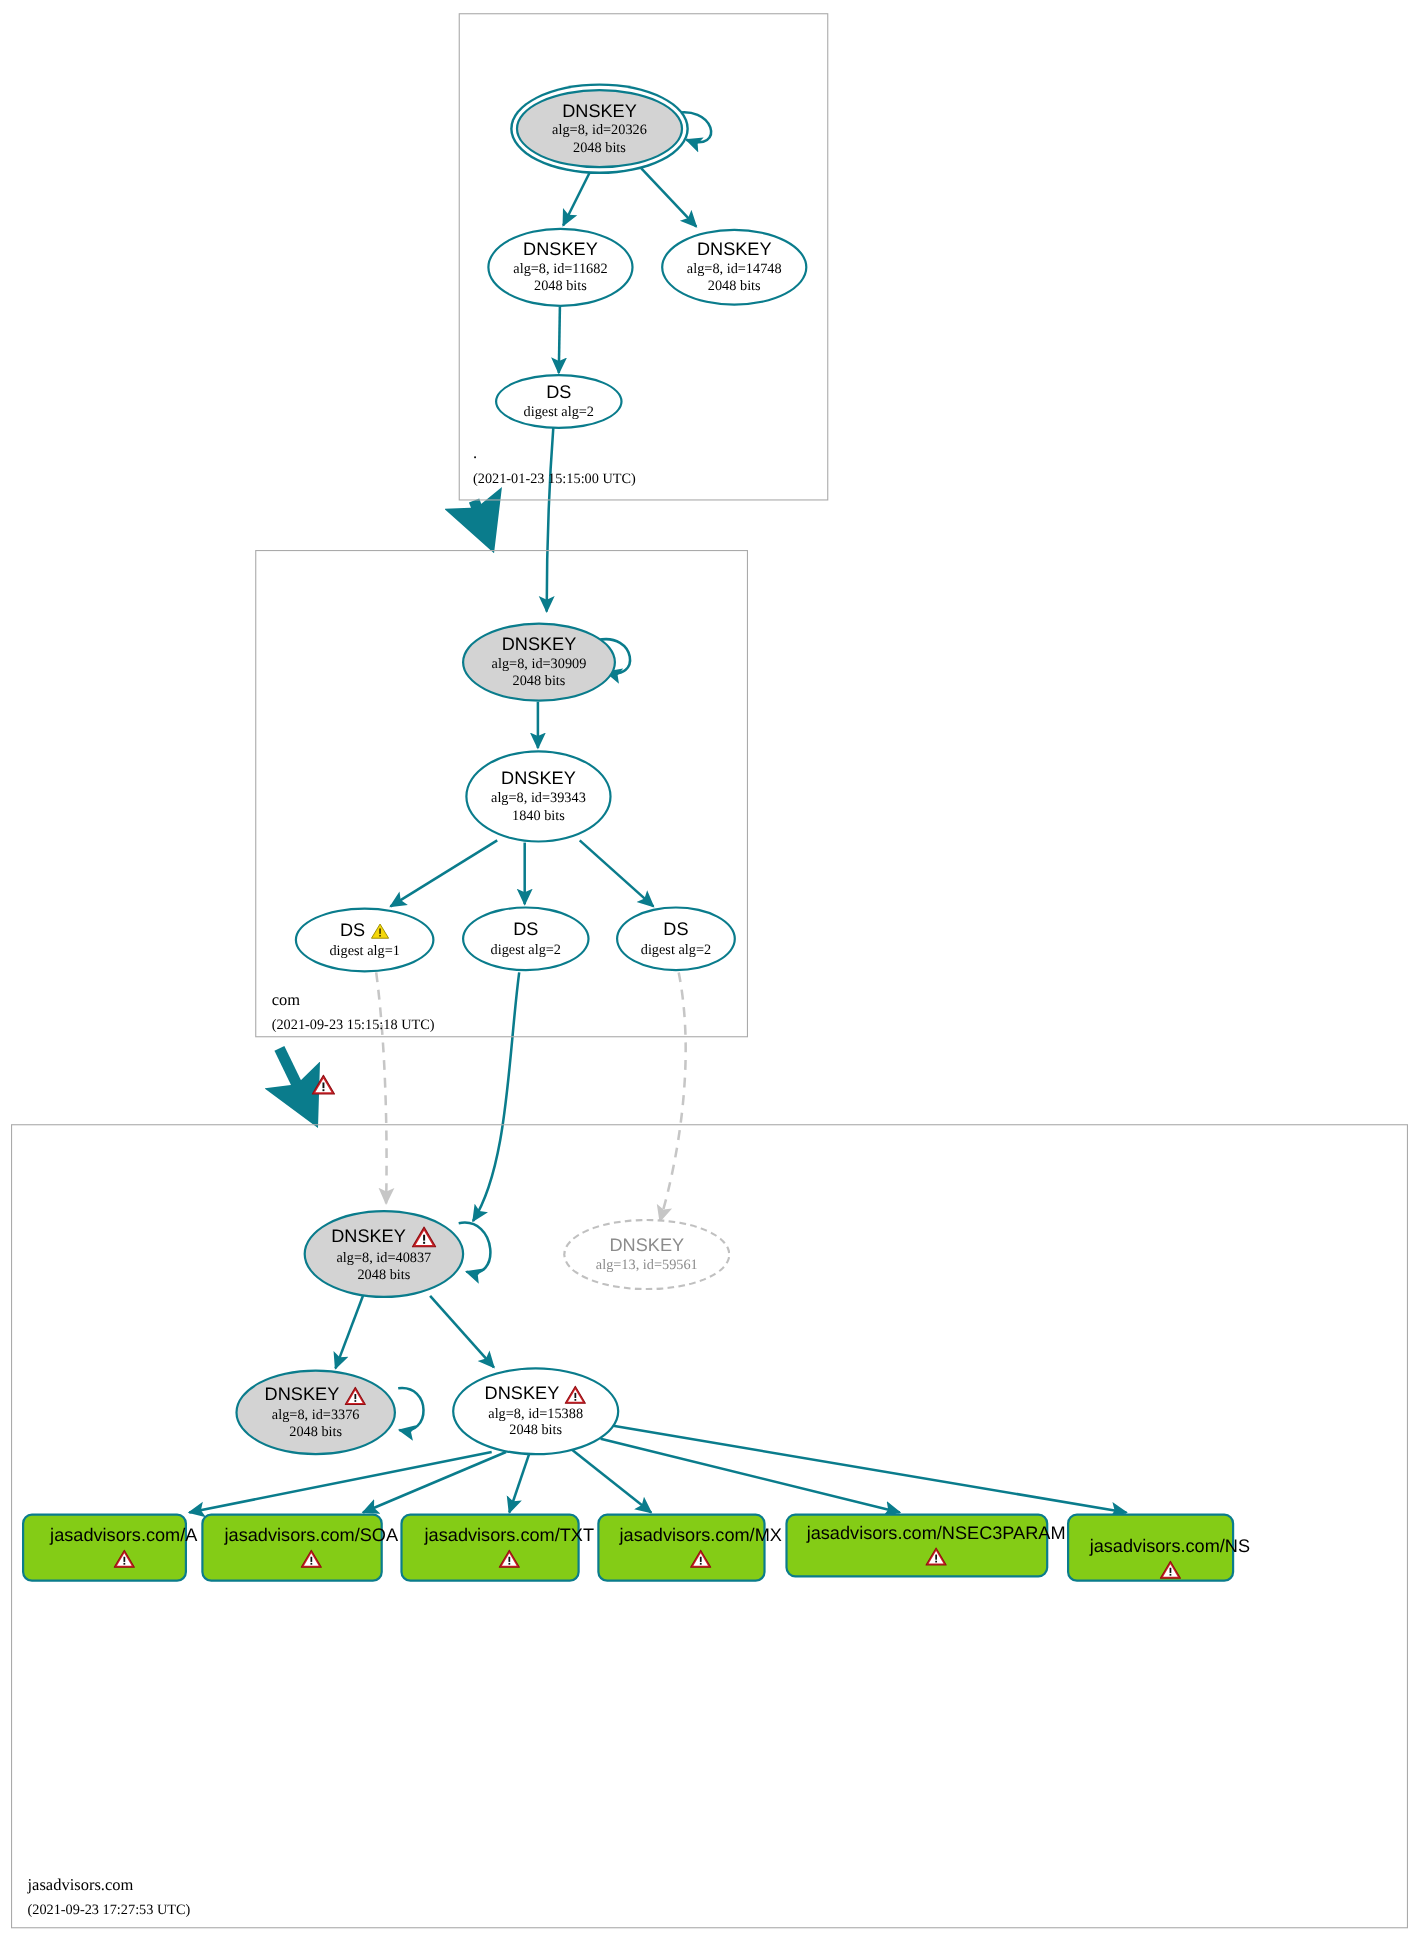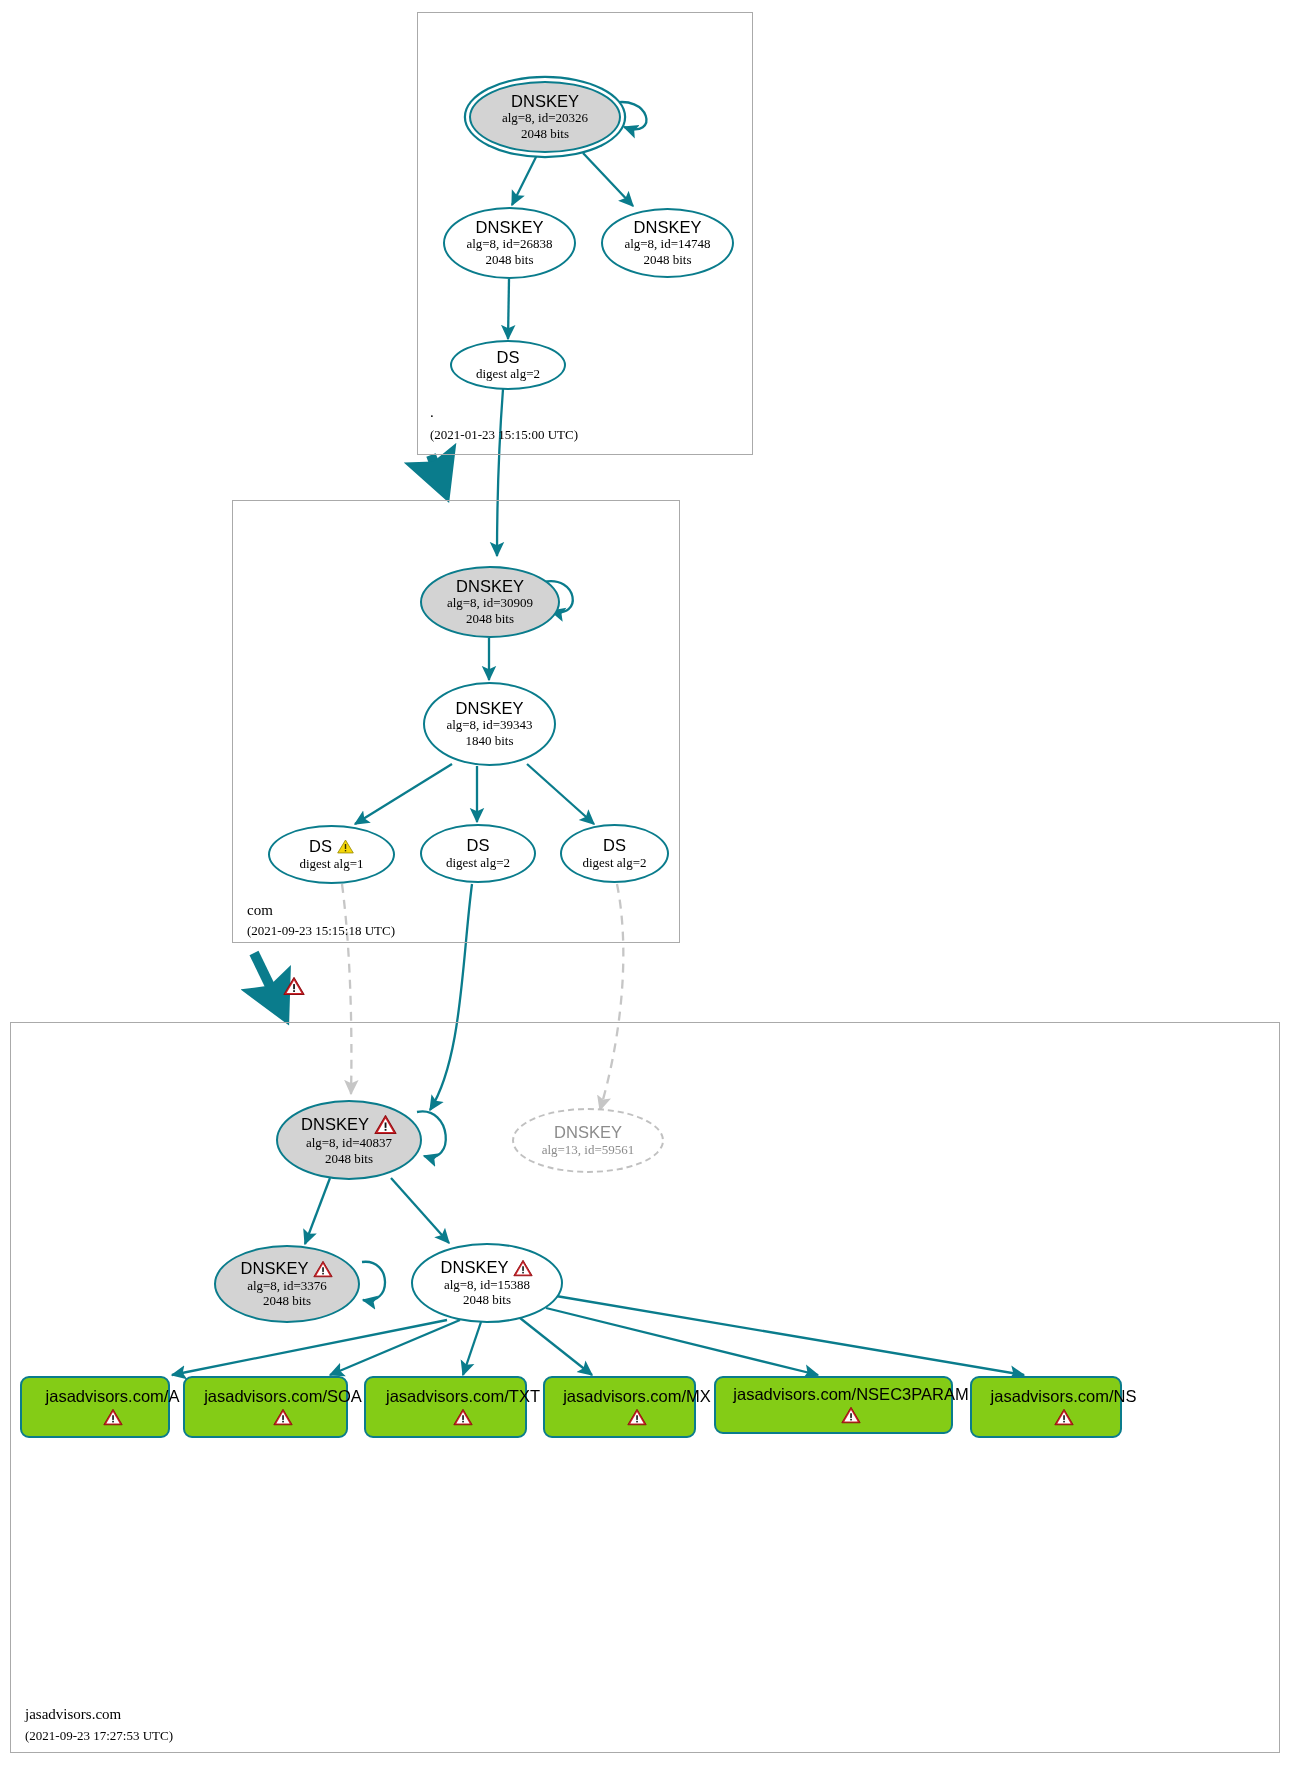--- a/index.html
+++ b/index.html
@@ -123,21 +123,21 @@
   <div class="zonestamp" style="left:25px;top:1728px;">(2021-09-23 17:27:53 UTC)</div>
 
   <div class="node ellipse filled dbl" style="left:469px;top:81px;width:152px;height:72px;">
     <div class="t1">DNSKEY</div>
     <div class="t2">alg=8, id=20326</div>
     <div class="t2">2048 bits</div>
   </div>
 
   <div class="node ellipse" style="left:443px;top:207px;width:133px;height:72px;">
     <div class="t1">DNSKEY</div>
-    <div class="t2">alg=8, id=26838</div>
+    <div class="t2">alg=8, id=11682</div>
     <div class="t2">2048 bits</div>
   </div>
 
   <div class="node ellipse" style="left:601px;top:208px;width:133px;height:70px;">
     <div class="t1">DNSKEY</div>
     <div class="t2">alg=8, id=14748</div>
     <div class="t2">2048 bits</div>
   </div>
 
   <div class="node ellipse" style="left:450px;top:340px;width:116px;height:50px;">
@@ -296,21 +296,21 @@
     <span class="warn" style="margin-top:3px;">
       <svg viewBox="0 0 24 21" width="20" height="18">
         <path d="M12 1.2 L23 19.8 L1 19.8 Z" fill="#cc2127" stroke="#8f0f14" stroke-width="1.1" stroke-linejoin="round"></path>
         <path d="M12 4.6 L20 18.2 L4 18.2 Z" fill="#ffffff"></path>
         <rect x="11.1" y="8.4" width="1.9" height="5.6" fill="#111"></rect>
         <rect x="11.1" y="15.1" width="1.9" height="1.9" fill="#111"></rect>
       </svg>
     </span>
   </div>
 
-  <div class="node rrbox" style="left:970px;top:1376px;width:152px;height:62px;">
+  <div class="node rrbox" style="left:970px;top:1376px;width:152px;height:62px;justify-content:flex-end;">
     <div class="t1">jasadvisors.com/NS</div>
     <span class="warn" style="margin-top:3px;">
       <svg viewBox="0 0 24 21" width="20" height="18">
         <path d="M12 1.2 L23 19.8 L1 19.8 Z" fill="#cc2127" stroke="#8f0f14" stroke-width="1.1" stroke-linejoin="round"></path>
         <path d="M12 4.6 L20 18.2 L4 18.2 Z" fill="#ffffff"></path>
         <rect x="11.1" y="8.4" width="1.9" height="5.6" fill="#111"></rect>
         <rect x="11.1" y="15.1" width="1.9" height="1.9" fill="#111"></rect>
       </svg>
     </span>
   </div>

